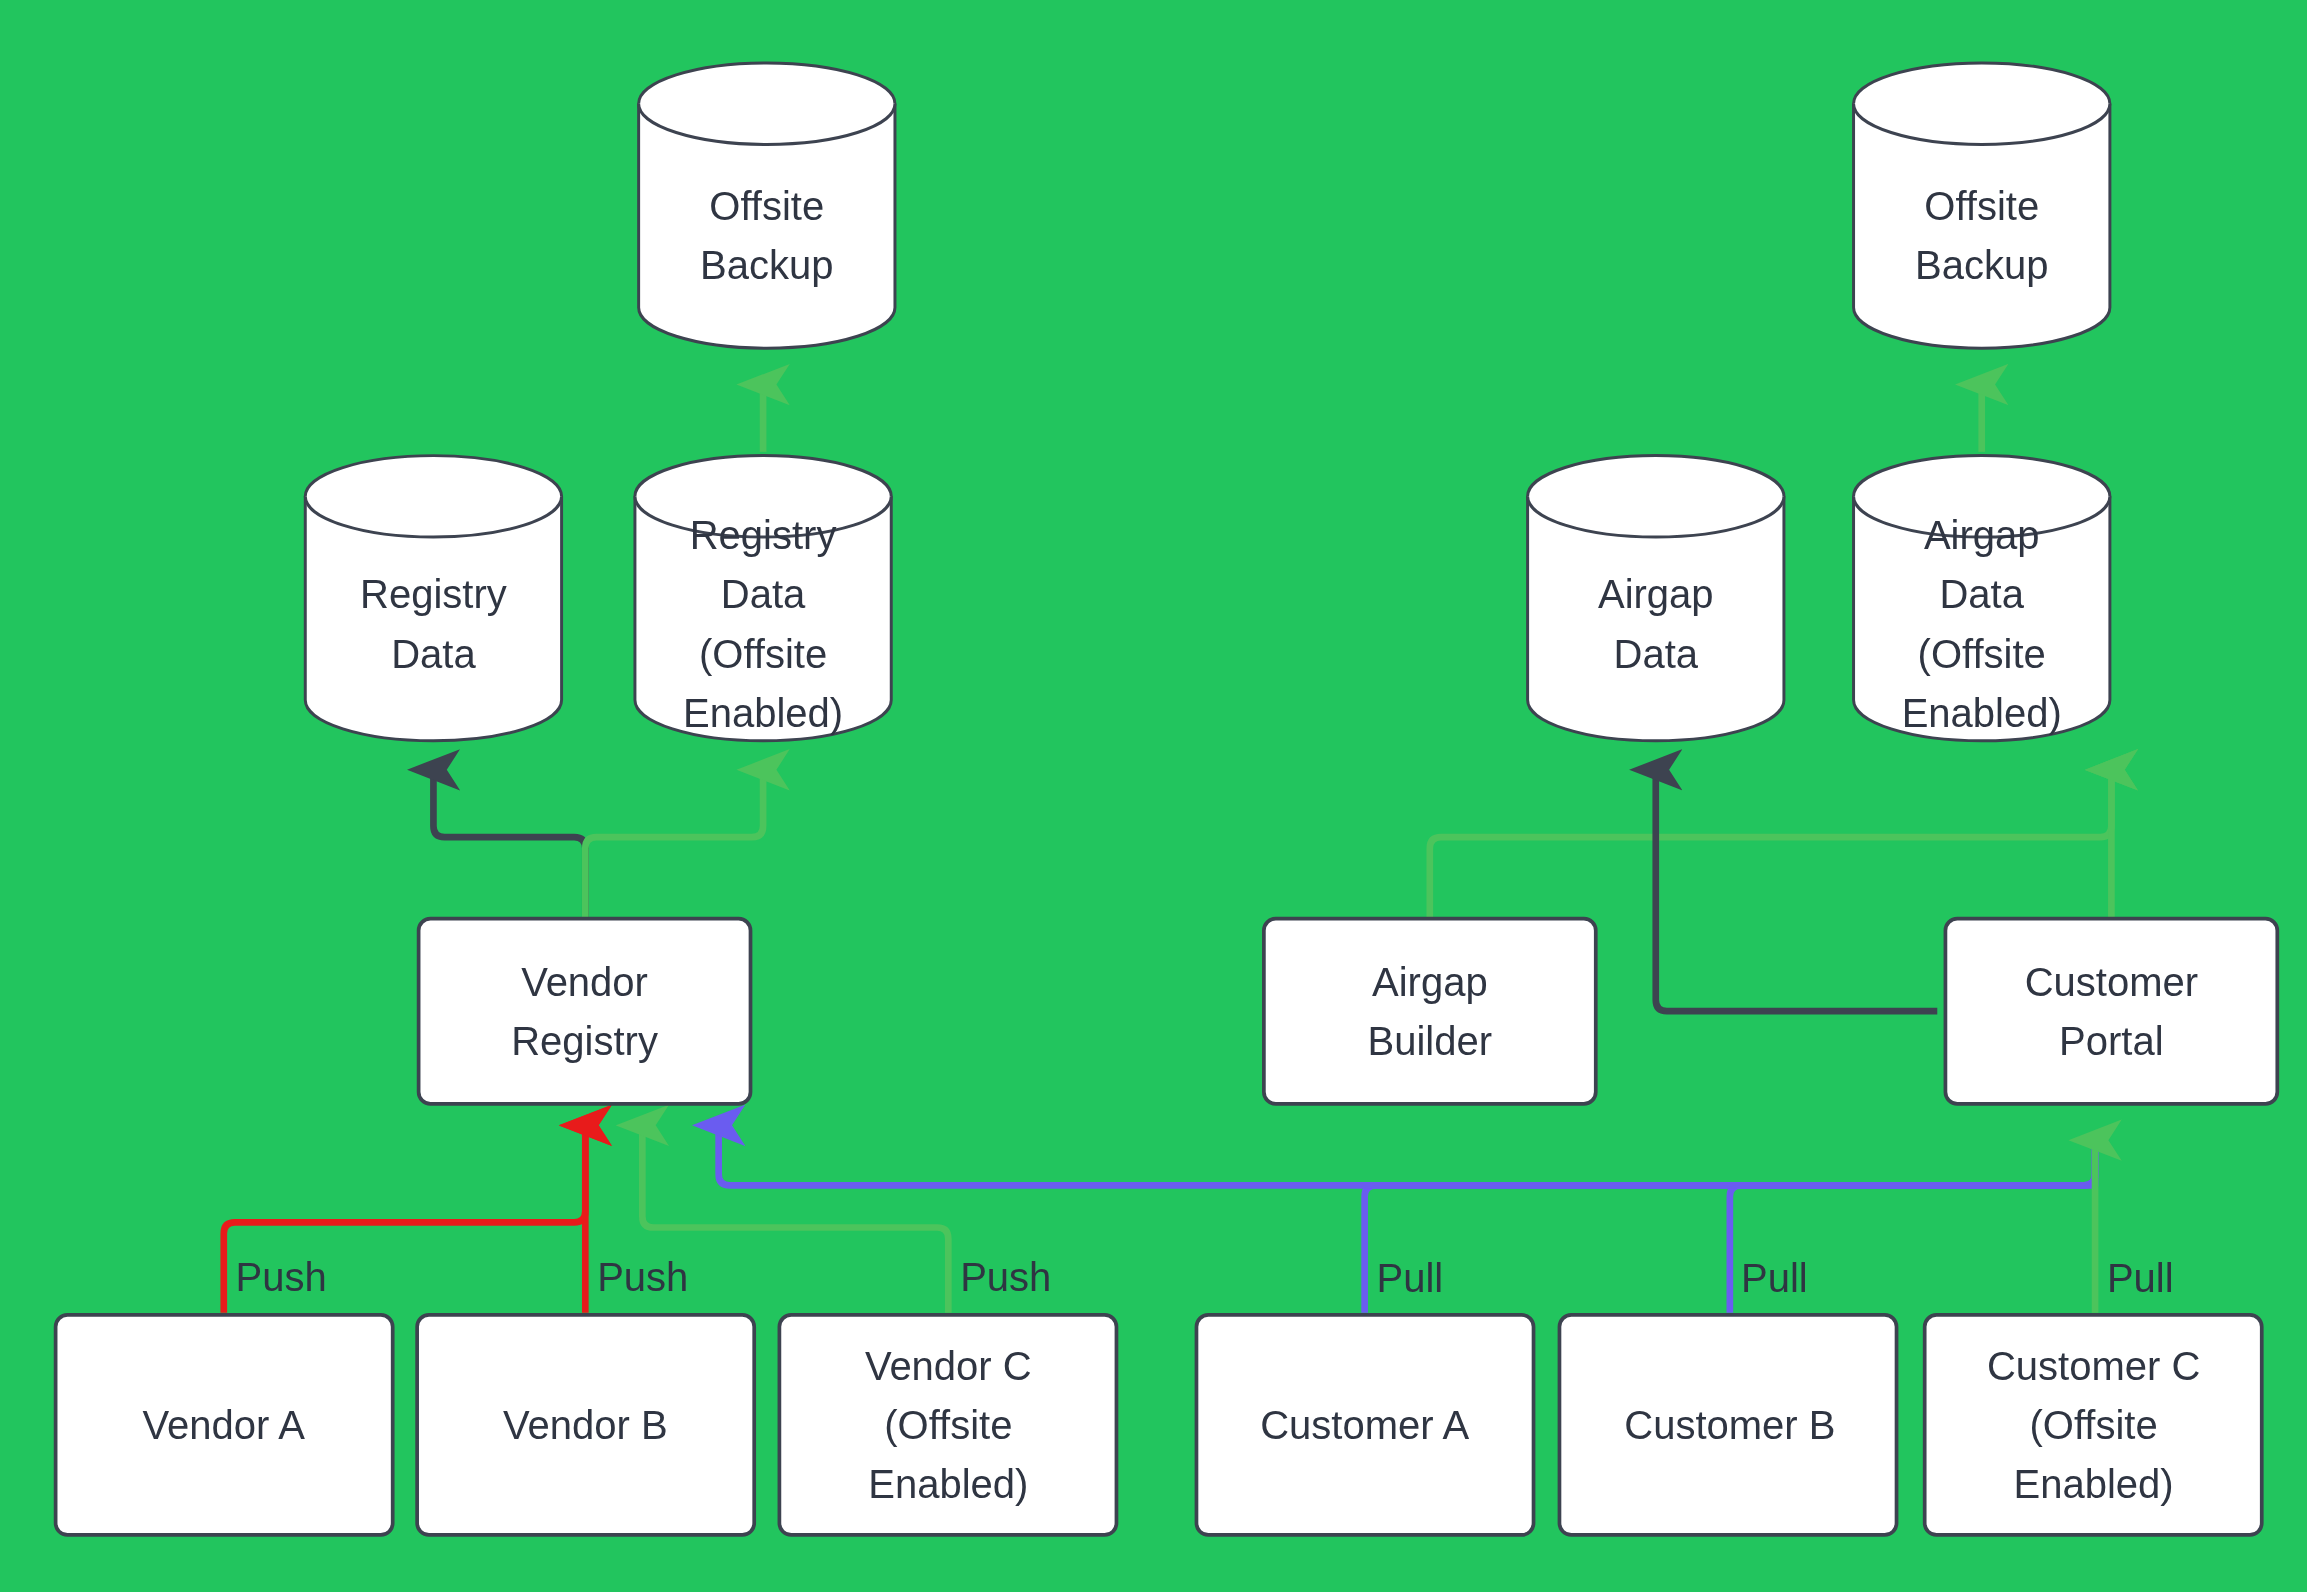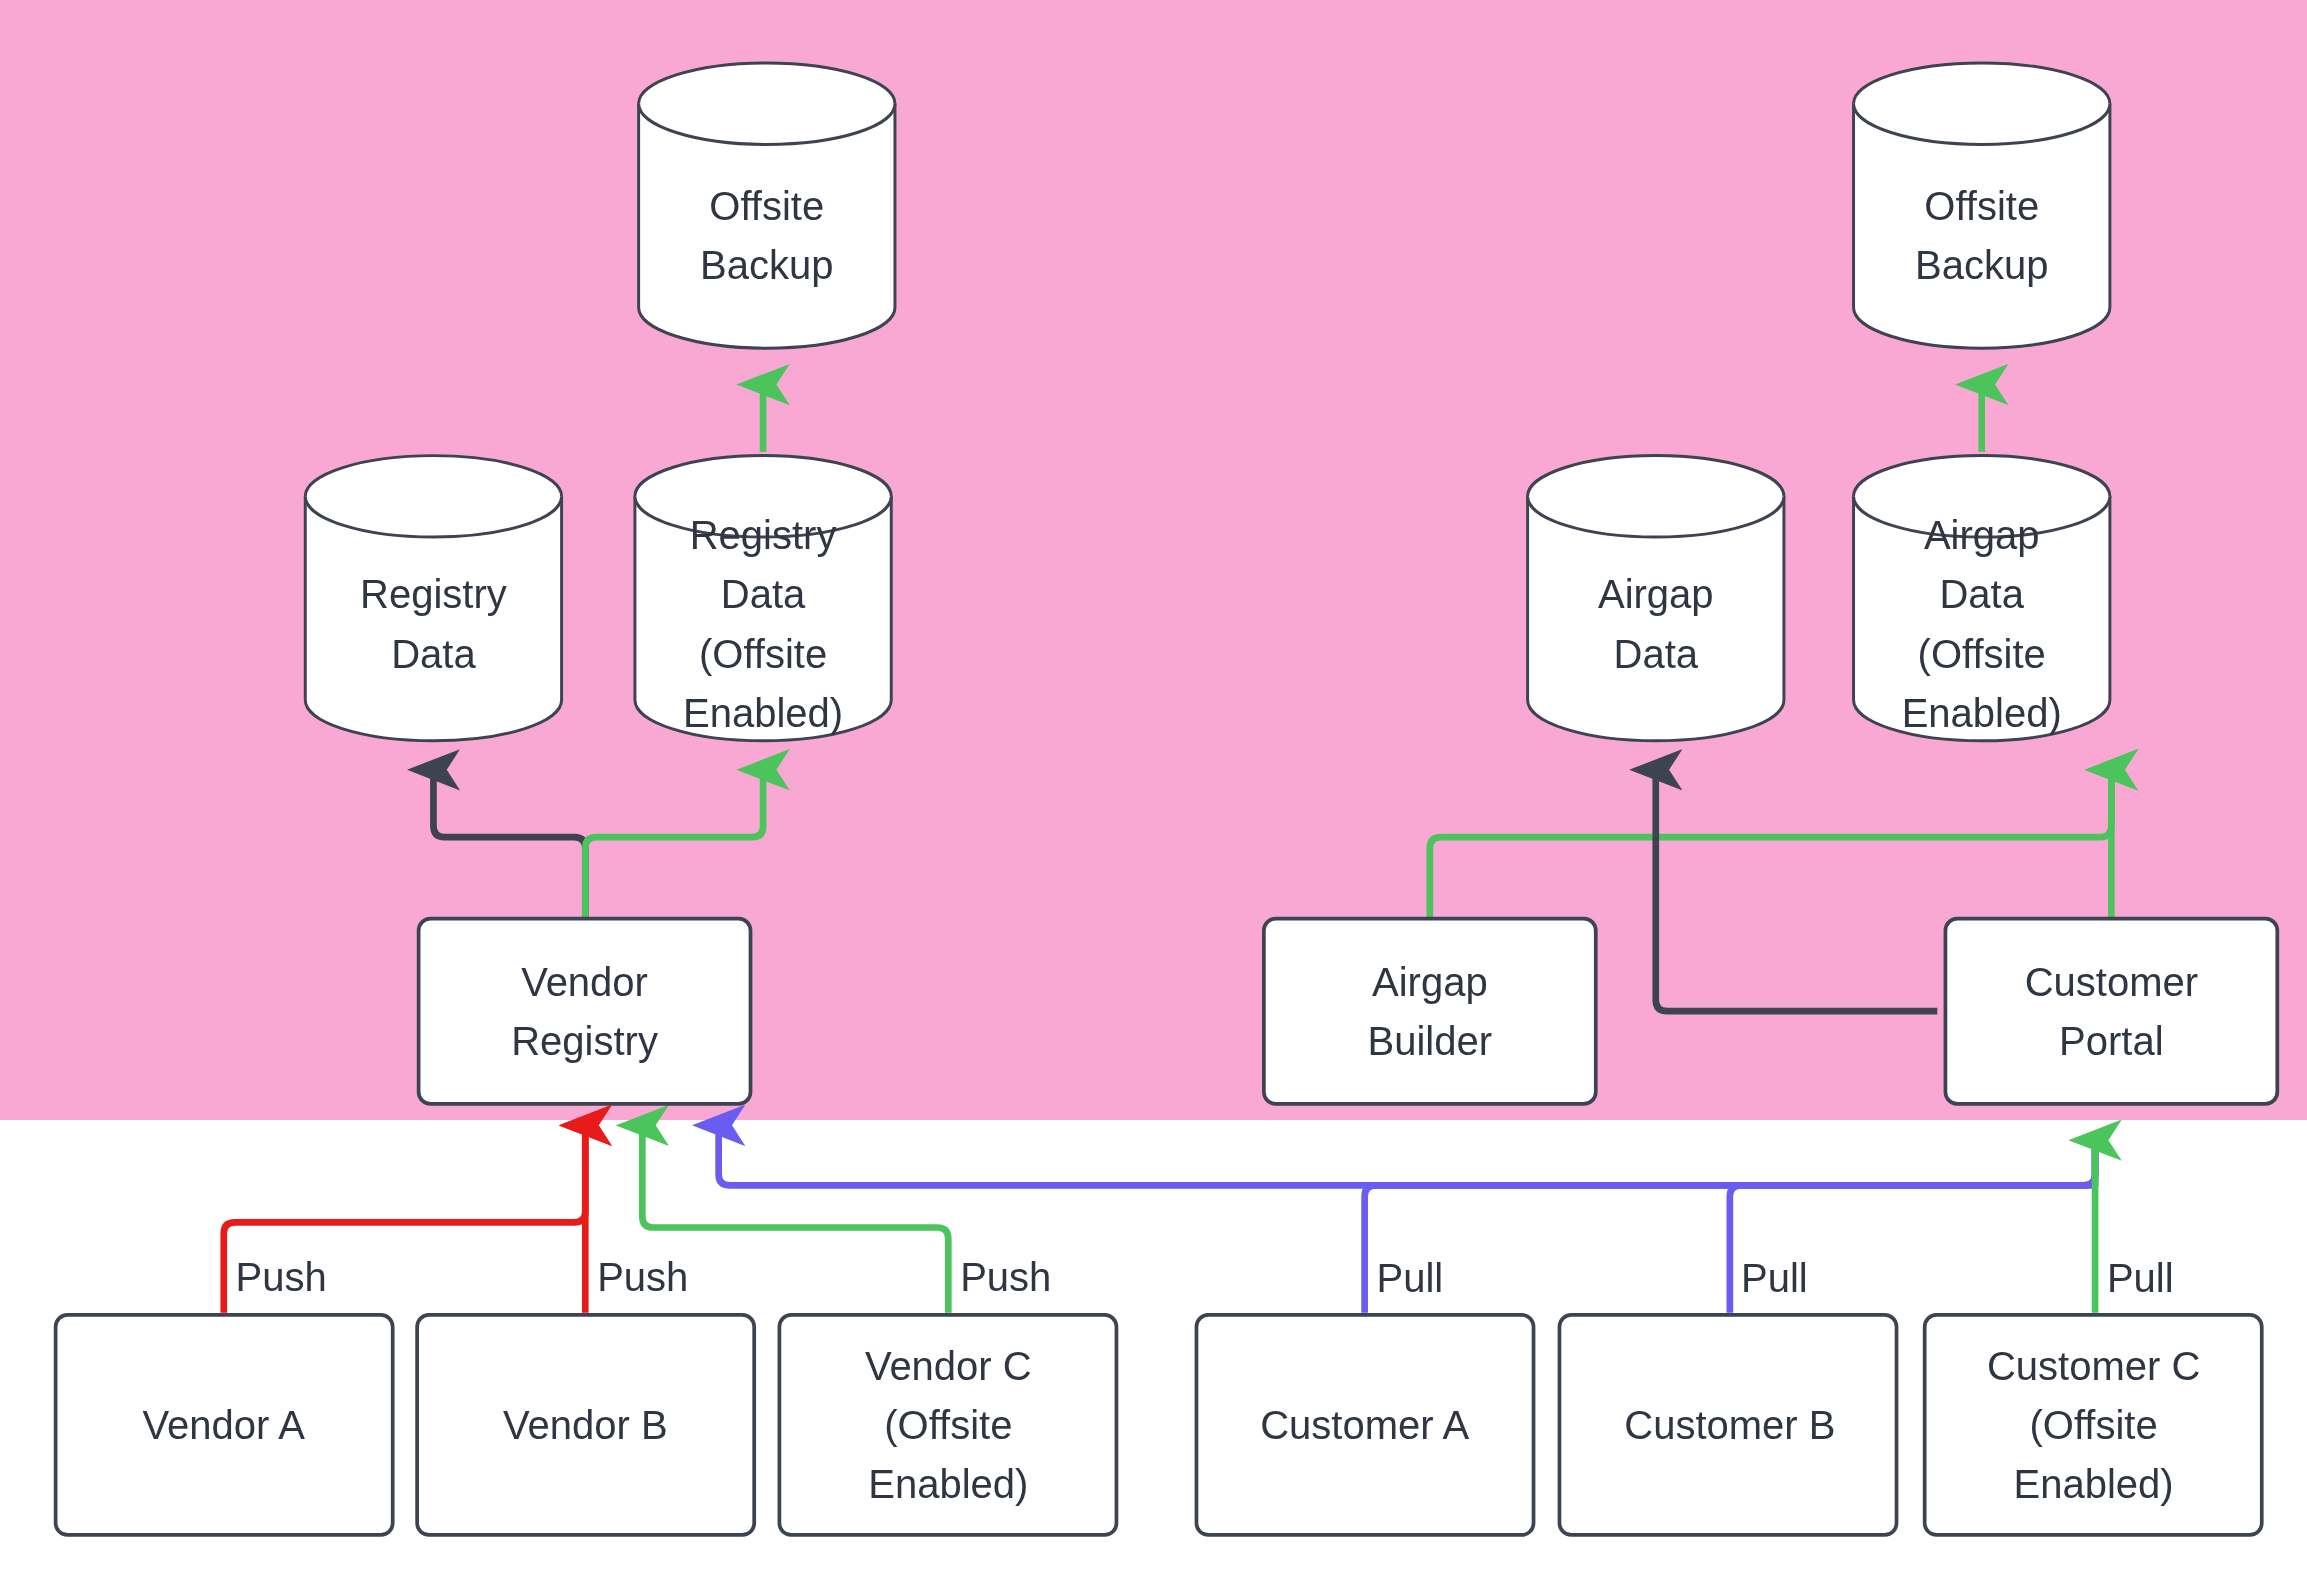--- a/index.html
+++ b/index.html
@@ -9,22 +9,22 @@
   }
   body {
     width: 2307px;
     height: 1592px;
     overflow: hidden;
     font-family: "Liberation Sans", sans-serif;
   }
   #diagram-root {
     position: relative;
     width: 2307px;
-    height: 1120px;
-    background: #f9a8d4;
+    height: 1592px;
+    background: #22c55e;
     text-decoration: underline;
   }
   svg#diagram-svg {
     display: block;
     width: 2307px;
     height: 1592px;
   }
   .node-shape {
     fill: #ffffff;
     stroke: #3d4350;

